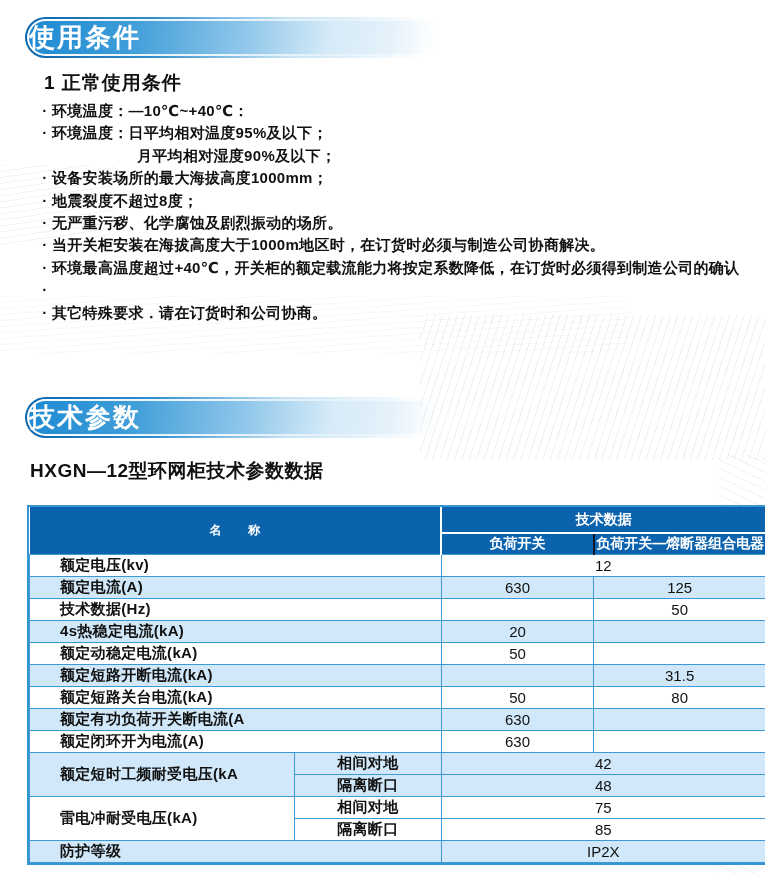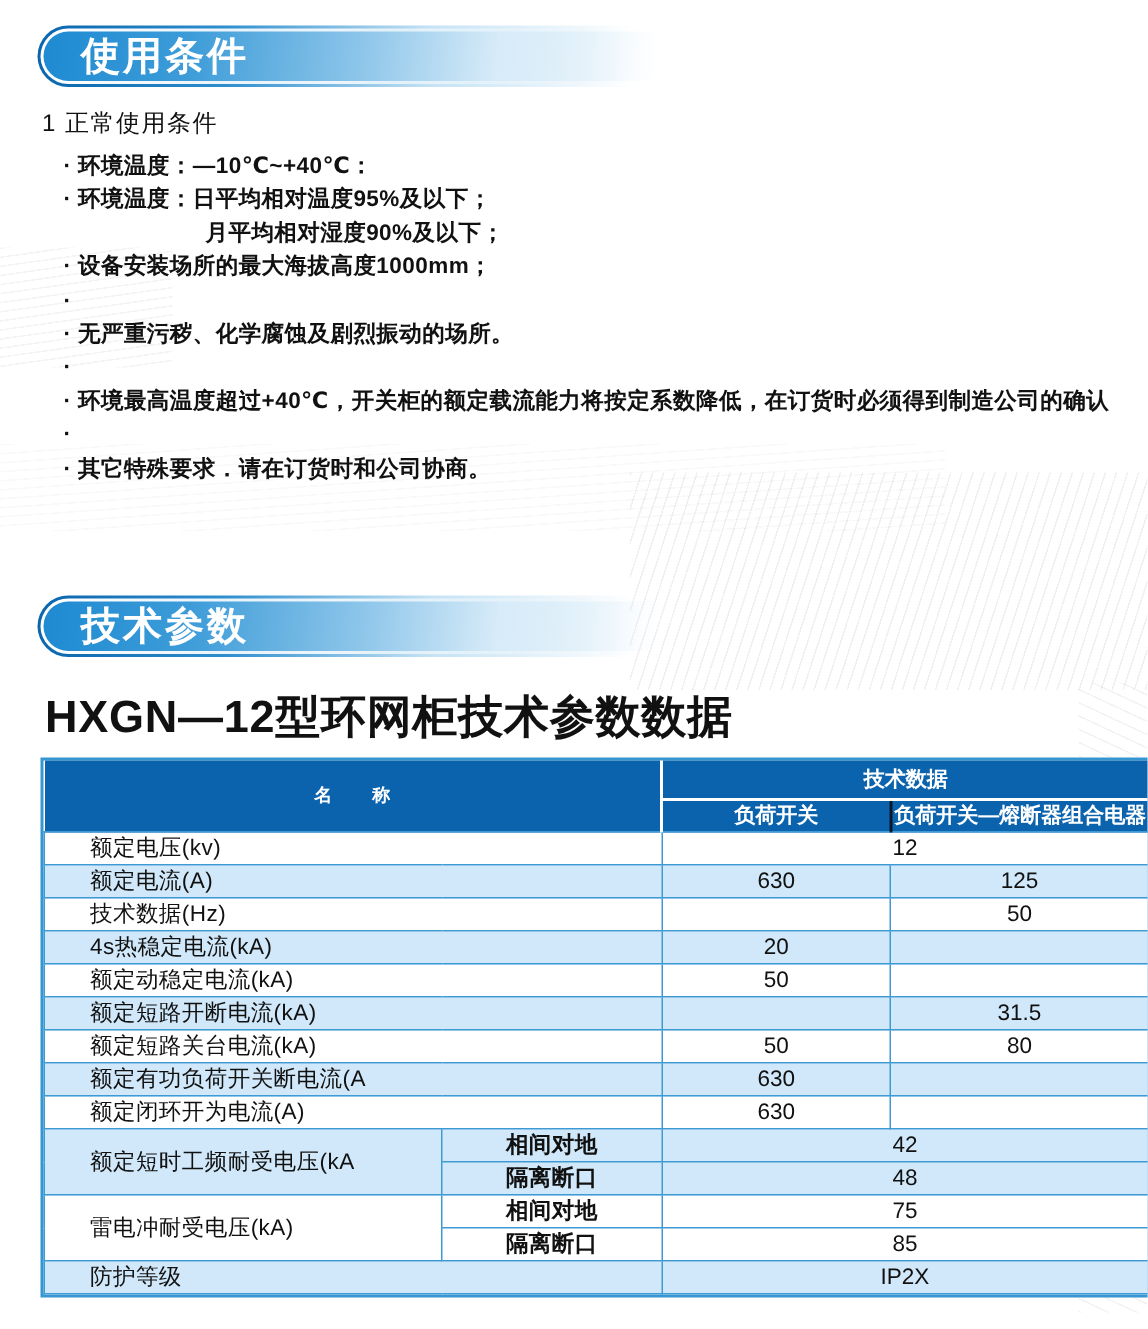--- a/index.html
+++ b/index.html
@@ -26,43 +26,43 @@
   .banner{position:absolute;left:25px;width:452px;height:41px;z-index:2;}
   .banner-usage{top:17px;}
   .banner-tech{top:397px;}
   .banner-stroke{width:100%;height:100%;box-sizing:border-box;padding:2px;border-radius:22px;
     background:linear-gradient(90deg,#0a65ad 0%,#2f8fce 28%,rgba(150,203,236,.55) 58%,rgba(255,255,255,0) 88%);}
   .banner-white{width:100%;height:100%;box-sizing:border-box;padding:2px;border-radius:20px;
     background:linear-gradient(90deg,#ffffff 0%,rgba(255,255,255,.85) 45%,rgba(255,255,255,0) 82%);}
   .banner-fill{width:100%;height:100%;box-sizing:border-box;border-radius:18px;
     background:linear-gradient(96deg,#1e8ad2 0%,#3d9cd8 22%,#8ec6ea 48%,#d7ebf8 68%,rgba(255,255,255,0) 92%);
     color:#fff;font-weight:bold;font-size:26px;letter-spacing:2px;
-    display:flex;align-items:center;padding-left:25px;}
+    display:flex;align-items:center;}
   
   .conditions{position:absolute;left:28px;top:70px;width:730px;z-index:1;}
-  .cond-heading{font-size:16px;font-weight:normal;letter-spacing:1px;line-height:26px;margin:0 0 4px 0;}
+  .cond-heading{font-size:19px;font-weight:bold;letter-spacing:1px;line-height:26px;margin:0 0 4px 16px;}
   .cond-heading.second{margin-top:7px;}
   .cond-item{display:flex;align-items:flex-start;padding-left:10px;
     font-size:15px;font-weight:600;line-height:22.4px;letter-spacing:.3px;}
   .cond-item .marker{width:14px;flex:none;text-align:center;font-weight:bold;}
   .cond-item.indent{margin-left:85px;}
   
   .table-title{position:absolute;left:30px;top:458px;z-index:2;
-    font-size:30px;font-weight:bold;letter-spacing:.5px;}
+    font-size:19px;font-weight:bold;letter-spacing:.5px;}
   .tech-table-wrap{position:absolute;left:27px;top:505px;width:737px;z-index:2;
     border:2px solid #3596d2;background:#fff;}
   table{width:100%;border-collapse:collapse;table-layout:fixed;}
   col.c-label{width:264px;} col.c-sub{width:146px;} col.c-v1{width:152px;} col.c-v2{width:171px;}
   th{background:#0b63ae;color:#fff;font-weight:bold;padding:0;}
   .th-name{font-size:12px;white-space:pre;border-right:2px solid #fff;}
   .th-group{font-size:14px;height:25px;border-bottom:2px solid #fff;}
   .th-c1{font-size:14px;height:20px;border-right:2px solid #0f172a;}
   .th-c2{font-size:14px;}
   td{border:1px solid #3d9ad4;height:21px;font-size:15px;padding:0;}
-  td.label{text-align:left;padding-left:30px;font-weight:400;letter-spacing:.3px;}
+  td.label{text-align:left;padding-left:30px;font-weight:700;letter-spacing:.3px;}
   td.sub{text-align:center;font-weight:600;letter-spacing:.3px;}
   td.val{text-align:center;font-weight:500;}
   tbody.simple tr:nth-of-type(odd) td{background:#d0e8f9;}
   tbody.lt td{background:#d0e8f9;}
 </style>
 </head>
 <body>
 
 <div class="deco deco-left"></div>
 <div class="deco deco-mid"></div>
@@ -96,31 +96,33 @@
         <span class="txt">月平均相对湿度90%及以下；</span>
       </div>
 
       <div class="cond-item">
         <span class="marker">·</span>
         <span class="txt">设备安装场所的最大海拔高度1000mm；</span>
       </div>
 
       <div class="cond-item">
         <span class="marker">·</span>
+        <span class="txt">地震裂度不超过8度；</span>
       </div>
 
       <div class="cond-item">
         <span class="marker">·</span>
         <span class="txt">无严重污秽、化学腐蚀及剧烈振动的场所。</span>
       </div>
     </div>
   <div>
 
       <div class="cond-item">
         <span class="marker">·</span>
+        <span class="txt">当开关柜安装在海拔高度大于1000m地区时，在订货时必须与制造公司协商解决。</span>
       </div>
 
       <div class="cond-item">
         <span class="marker">·</span>
         <span class="txt">环境最高温度超过+40℃，开关柜的额定载流能力将按定系数降低，在订货时必须得到制造公司的确认</span>
       </div>
 
       <div class="cond-item">
         <span class="marker">·</span>
       </div>

